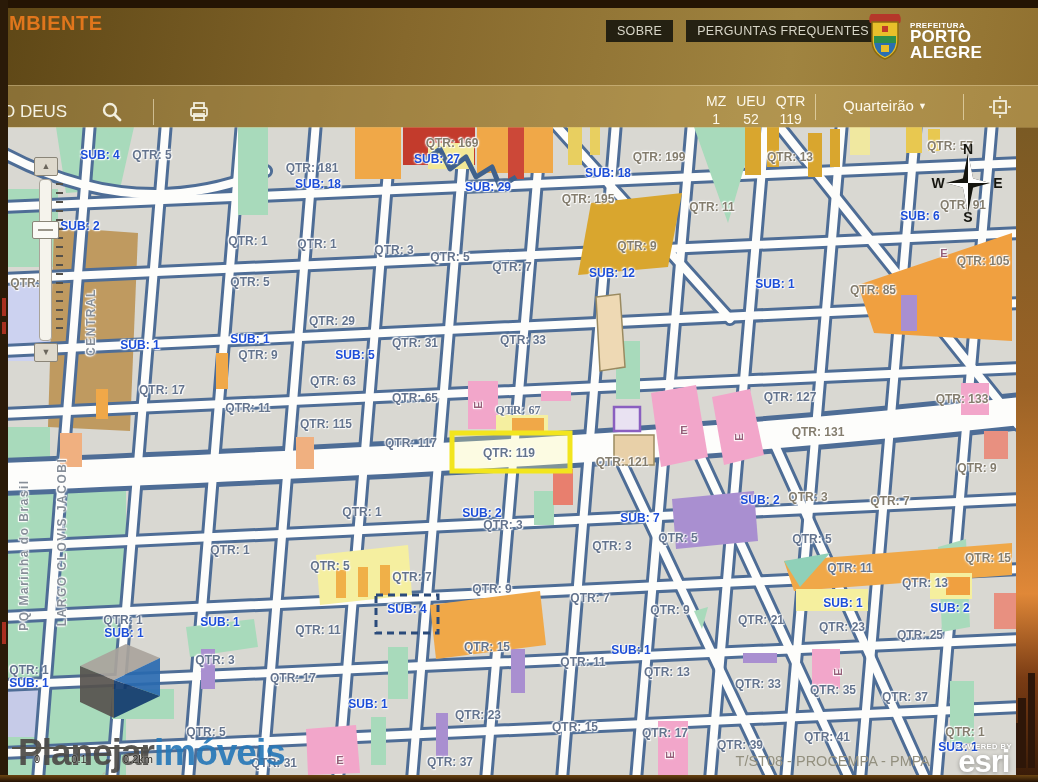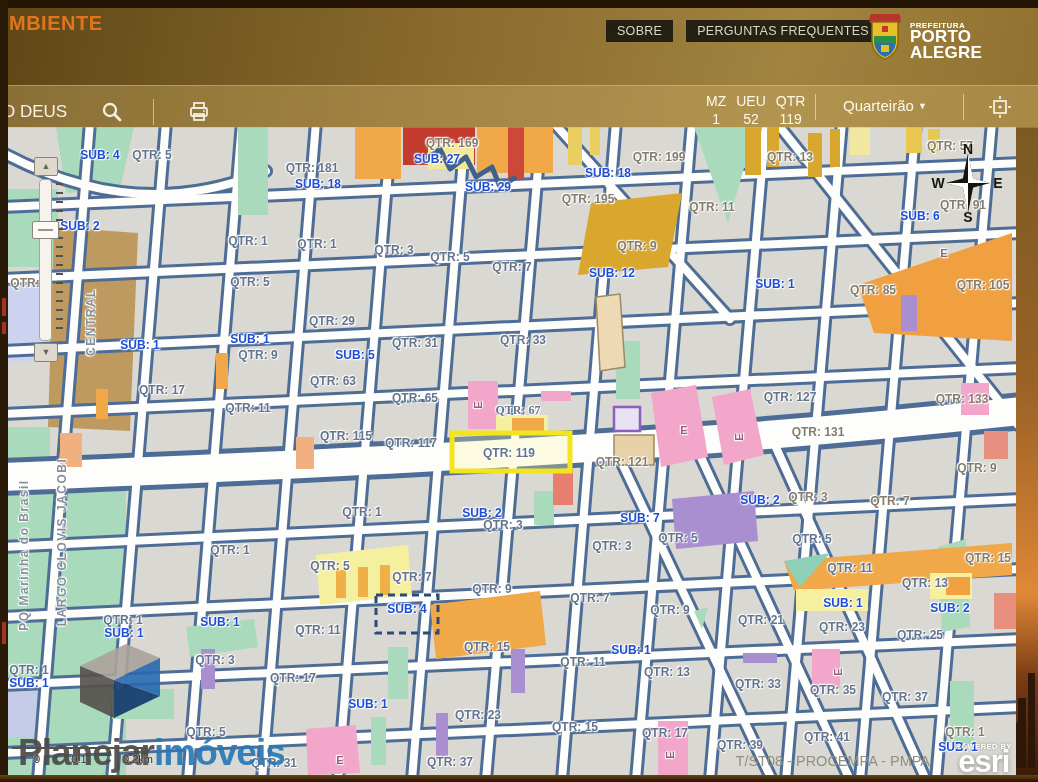--- a/index.html
+++ b/index.html
@@ -328,21 +328,21 @@
         <div class="mlabel v-g" style="left: 955px; top: 78px;">QTR: 91</div>
         <div class="mlabel v-s" style="left: 72px; top: 99px;">SUB: 2</div>
         <div class="mlabel v-q" style="left: 240px; top: 114px;">QTR: 1</div>
         <div class="mlabel v-q" style="left: 309px; top: 117px;">QTR: 1</div>
         <div class="mlabel v-q" style="left: 386px; top: 123px;">QTR: 3</div>
         <div class="mlabel v-q" style="left: 442px; top: 130px;">QTR: 5</div>
         <div class="mlabel v-q" style="left: 504px; top: 140px;">QTR: 7</div>
         <div class="mlabel v-g" style="left: 629px; top: 119px;">QTR: 9</div>
         <div class="mlabel v-s" style="left: 604px; top: 146px;">SUB: 12</div>
         <div class="mlabel v-e" style="left: 936px; top: 126px;">E</div>
-        <div class="mlabel v-g" style="left: 975px; top: 134px; margin-top: 24px;">QTR: 105</div>
+        <div class="mlabel v-g" style="left: 975px; top: 134px;">QTR: 105</div>
         <div class="mlabel v-s" style="left: 767px; top: 157px;">SUB: 1</div>
         <div class="mlabel v-g" style="left: 865px; top: 163px;">QTR: 85</div>
         <div class="mlabel v-q" style="left: 242px; top: 155px;">QTR: 5</div>
         <div class="mlabel v-g" style="left: 17px; top: 156px;">QTR:</div>
         <div class="mlabel v-q" style="left: 324px; top: 194px;">QTR: 29</div>
         <div class="mlabel v-q" style="left: 407px; top: 216px;">QTR: 31</div>
         <div class="mlabel v-q" style="left: 515px; top: 213px;">QTR: 33</div>
         <div class="mlabel v-s" style="left: 132px; top: 218px;">SUB: 1</div>
         <div class="mlabel v-s" style="left: 242px; top: 212px;">SUB: 1</div>
         <div class="mlabel v-q" style="left: 250px; top: 228px;">QTR: 9</div>
@@ -350,21 +350,21 @@
         <div class="mlabel v-q" style="left: 154px; top: 263px;">QTR: 17</div>
         <div class="mlabel v-q" style="left: 240px; top: 281px;">QTR: 11</div>
         <div class="mlabel v-q" style="left: 325px; top: 254px;">QTR: 63</div>
         <div class="mlabel v-q" style="left: 407px; top: 271px;">QTR: 65</div>
         <div class="mlabel v-q" style="left: 510px; top: 283px; font-family: Liberation Serif, serif;">QTR: 67</div>
         <div class="mlabel v-q" style="left: 782px; top: 270px;">QTR: 127</div>
         <div class="mlabel v-g" style="left: 954px; top: 272px;">QTR: 133</div>
         <div class="mlabel v-e rot" style="left: 470px; top: 278px;">E</div>
         <div class="mlabel v-e" style="left: 676px; top: 303px;">E</div>
         <div class="mlabel v-e rot" style="left: 731px; top: 310px;">E</div>
-        <div class="mlabel v-q" style="left: 318px; top: 309px; margin-left: 20px;">QTR: 115</div>
+        <div class="mlabel v-q" style="left: 318px; top: 297px;">QTR: 115</div>
         <div class="mlabel v-q" style="left: 403px; top: 316px;">QTR: 117</div>
         <div class="mlabel v-q" style="left: 501px; top: 326px;">QTR: 119</div>
         <div class="mlabel v-g" style="left: 614px; top: 335px;">QTR: 121</div>
         <div class="mlabel v-g" style="left: 810px; top: 305px;">QTR: 131</div>
         <div class="mlabel v-g" style="left: 969px; top: 341px;">QTR: 9</div>
         <div class="mlabel v-s" style="left: 474px; top: 386px;">SUB: 2</div>
         <div class="mlabel v-q" style="left: 495px; top: 398px;">QTR: 3</div>
         <div class="mlabel v-q" style="left: 354px; top: 385px;">QTR: 1</div>
         <div class="mlabel v-s" style="left: 752px; top: 373px;">SUB: 2</div>
         <div class="mlabel v-g" style="left: 800px; top: 370px;">QTR: 3</div>

